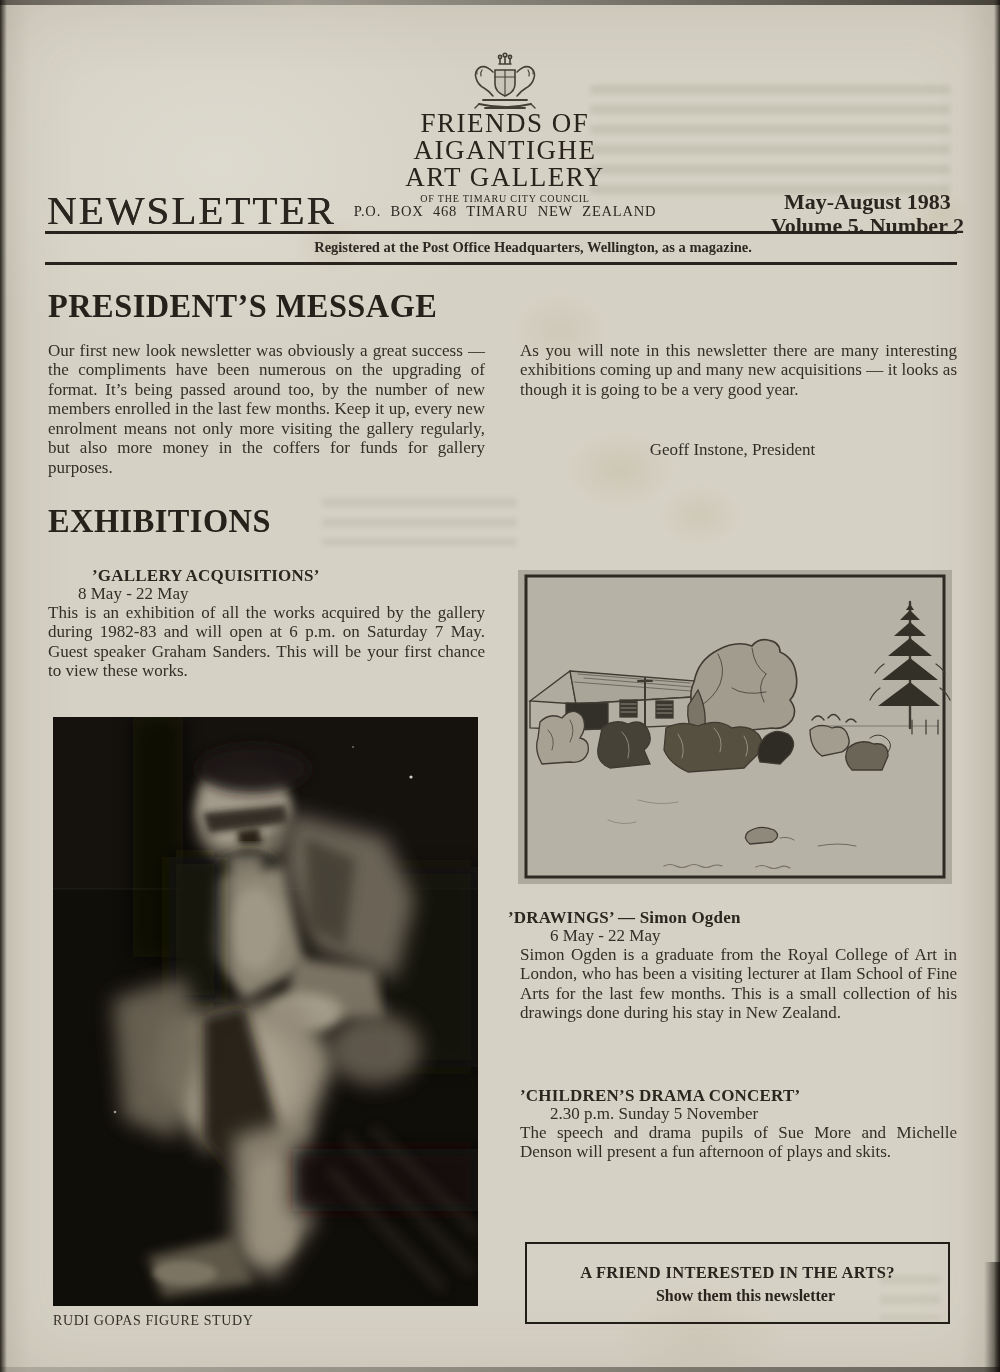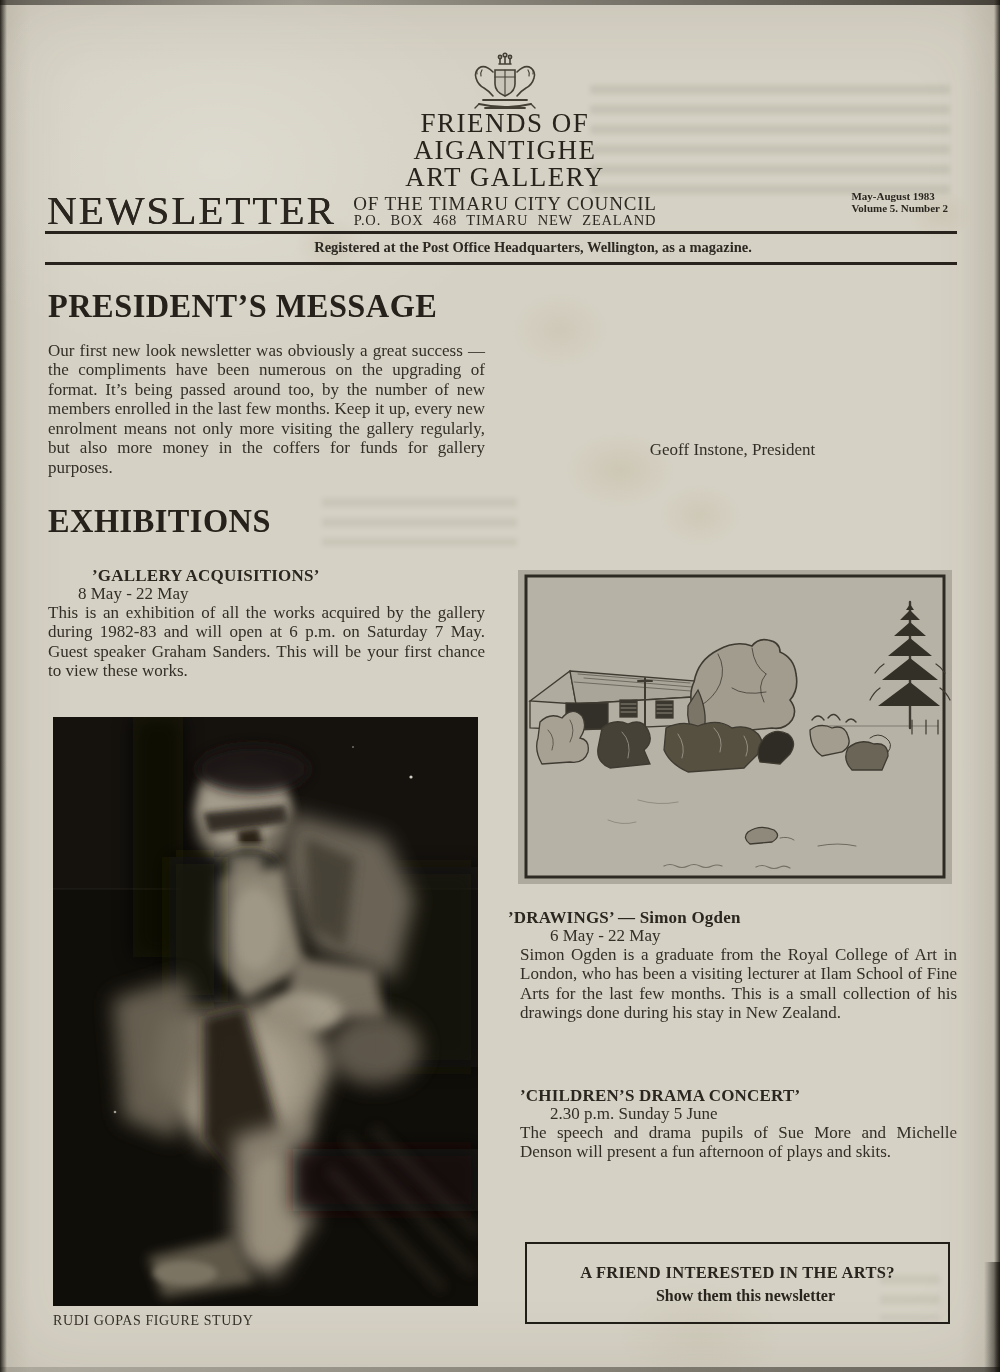--- a/index.html
+++ b/index.html
@@ -32,25 +32,25 @@
   .edge-bottom{left:0;bottom:0;width:100%;height:5px;
     background:linear-gradient(to right, rgba(18,15,10,.15), rgba(18,15,10,.55));}
   .edge-corner{right:0;bottom:0;width:16px;height:110px;
     background:linear-gradient(to left, rgba(18,15,10,.75), rgba(18,15,10,0));}
   
   .ghost{position:absolute;opacity:.14;filter:blur(2.5px);pointer-events:none;
     background:repeating-linear-gradient(to bottom, rgba(96,104,84,.9) 0 9px, rgba(96,104,84,0) 9px 20px);}
   
   .org-block{left:320px;top:110px;width:370px;text-align:center;line-height:1.0;}
   .org-line{font-size:27px;letter-spacing:1.5px;color:#28241d;line-height:27px;}
-  .council-line{font-size:19px;letter-spacing:.8px;margin-top:3px;color:#2c2822;}
+  .council-line{font-size:10px;letter-spacing:.8px;margin-top:3px;color:#2c2822;}
   .address-line{font-size:14.5px;letter-spacing:.8px;word-spacing:5px;color:#2c2822;}
   .newsletter-title{left:47px;top:186px;font-size:41px;letter-spacing:2px;color:#2a261f;
     text-shadow:.3px 0 0 #2a261f;}
-  .issue-block{right:52px;top:190px;text-align:left;font-weight:bold;font-size:11px;
+  .issue-block{right:36px;top:190px;text-align:center;font-weight:bold;font-size:22px;
     line-height:1.1;color:#2a261f;}
   .rule{left:45px;width:912px;height:3px;background:#262announce;background:#28241d;}
   .registered-line{left:0;top:239px;width:100%;text-align:center;font-weight:bold;
     font-size:14.5px;color:#2c2822;padding-left:33px;}
   
   .section-heading{font-weight:bold;font-size:33px;letter-spacing:.5px;color:#26221b;
     transform:scaleX(.98);transform-origin:left;}
   .bodytext{font-size:17px;line-height:1.145;text-align:justify;color:#332f28;}
   .ex-title{font-weight:bold;font-size:17px;letter-spacing:.2px;color:#2b2720;}
   .ex-dates{font-size:17px;color:#332f28;margin-left:30px;}
@@ -110,20 +110,21 @@
     <div>Volume 5. Number 2</div>
   </div>
 
   <div class="abs rule" style="top:231px;"></div>
   <div class="abs registered-line">Registered at the Post Office Headquarters, Wellington, as a magazine.</div>
   <div class="abs rule" style="top:262px;"></div>
 
   <div class="abs section-heading" style="left:48px;top:288px;">PRESIDENT’S MESSAGE</div>
 
   <div class="abs bodytext" style="left:48px;top:341px;width:437px;">Our first new look newsletter was obviously a great success — the compliments have been numerous on the upgrading of format. It’s being passed around too, by the number of new members enrolled in the last few months. Keep it up, every new enrolment means not only more visiting the gallery regularly, but also more money in the coffers for funds for gallery purposes.</div>
+  <div class="abs bodytext" style="left:520px;top:341px;width:437px;">As you will note in this newsletter there are many interesting exhibitions coming up and many new acquisitions — it looks as though it is going to be a very good year.</div>
   <div class="abs signature" style="left:520px;top:408px;width:425px;text-align:center;margin-top:32px;">Geoff Instone, President</div>
 
   <div class="abs section-heading" style="left:48px;top:503px;">EXHIBITIONS</div>
 
   <div class="abs ex-title" style="left:48px;top:566px;margin-left:44px;">’GALLERY ACQUISITIONS’</div>
   <div class="abs ex-dates" style="left:48px;top:584px;">8 May - 22 May</div>
   <div class="abs bodytext" style="left:48px;top:603px;width:437px;">This is an exhibition of all the works acquired by the gallery during 1982-83 and will open at 6 p.m. on Saturday 7 May. Guest speaker Graham Sanders. This will be your first chance to view these works.</div>
 
   <div class="abs" style="left:518px;top:570px;width:434px;height:314px;">
     <svg width="434" height="314" viewBox="0 0 434 314">
@@ -175,21 +176,21 @@
         <path d="M238,297 q6,-3 12,0 q6,3 12,0 q5,-2 10,1" stroke-width="1.2" opacity=".55"></path>
       </g>
     </svg>
   </div>
 
   <div class="abs ex-title" style="left:508px;top:908px;">’DRAWINGS’ — Simon Ogden</div>
   <div class="abs ex-dates" style="left:520px;top:926px;">6 May - 22 May</div>
   <div class="abs bodytext" style="left:520px;top:945px;width:437px;">Simon Ogden is a graduate from the Royal College of Art in London, who has been a visiting lecturer at Ilam School of Fine Arts for the last few months. This is a small collection of his drawings done during his stay in New Zealand.</div>
 
   <div class="abs ex-title" style="left:520px;top:1086px;">’CHILDREN’S DRAMA CONCERT’</div>
-  <div class="abs ex-dates" style="left:520px;top:1104px;">2.30 p.m. Sunday 5 June</div>
+  <div class="abs ex-dates" style="left:520px;top:1104px;">2.30 p.m. Sunday 5 November</div>
   <div class="abs bodytext" style="left:520px;top:1123px;width:437px;">The speech and drama pupils of Sue More and Michelle Denson will present a fun afternoon of plays and skits.</div>
 
   <div class="abs" style="left:53px;top:717px;width:425px;height:589px;">
     <svg width="425" height="589" viewBox="0 0 425 589">
       <defs>
         <filter id="b3" x="-40%" y="-40%" width="180%" height="180%">
             <feGaussianBlur stdDeviation="3"></feGaussianBlur>
           </filter>
         <filter id="b6" x="-40%" y="-40%" width="180%" height="180%">
             <feGaussianBlur stdDeviation="6"></feGaussianBlur>

